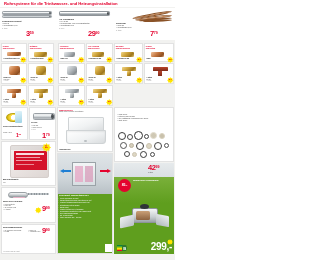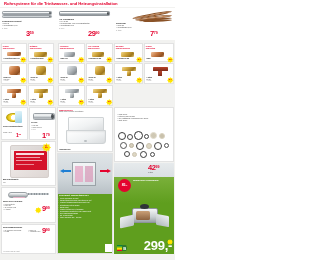--- a/index.html
+++ b/index.html
@@ -575,17 +575,17 @@
         <i style="background:#0d8040"></i>
         <i style="background:#4cae2a"></i>
         <i style="background:#a0c818"></i>
         <i style="background:#f4e500"></i>
         <i style="background:#f7a600"></i>
         <i style="background:#e4032e"></i>
       </div>
       <div class="cls">B</div>
     </div>
 
-    <div style="position:absolute;right:2px;bottom:2px;color:#fff;font-weight:bold;font-size:13px;letter-spacing:-0.3px;line-height:1;">299,-</div>
+    <div style="position:absolute;right:2px;bottom:2px;color:#fff;font-weight:bold;font-size:10px;letter-spacing:-0.3px;line-height:1;">299,-</div>
     <div class="star" style="right:1px; bottom:9px; width:6px; height:6px;"></div>
   </div>
 
 </div>
 
 </body></html>

